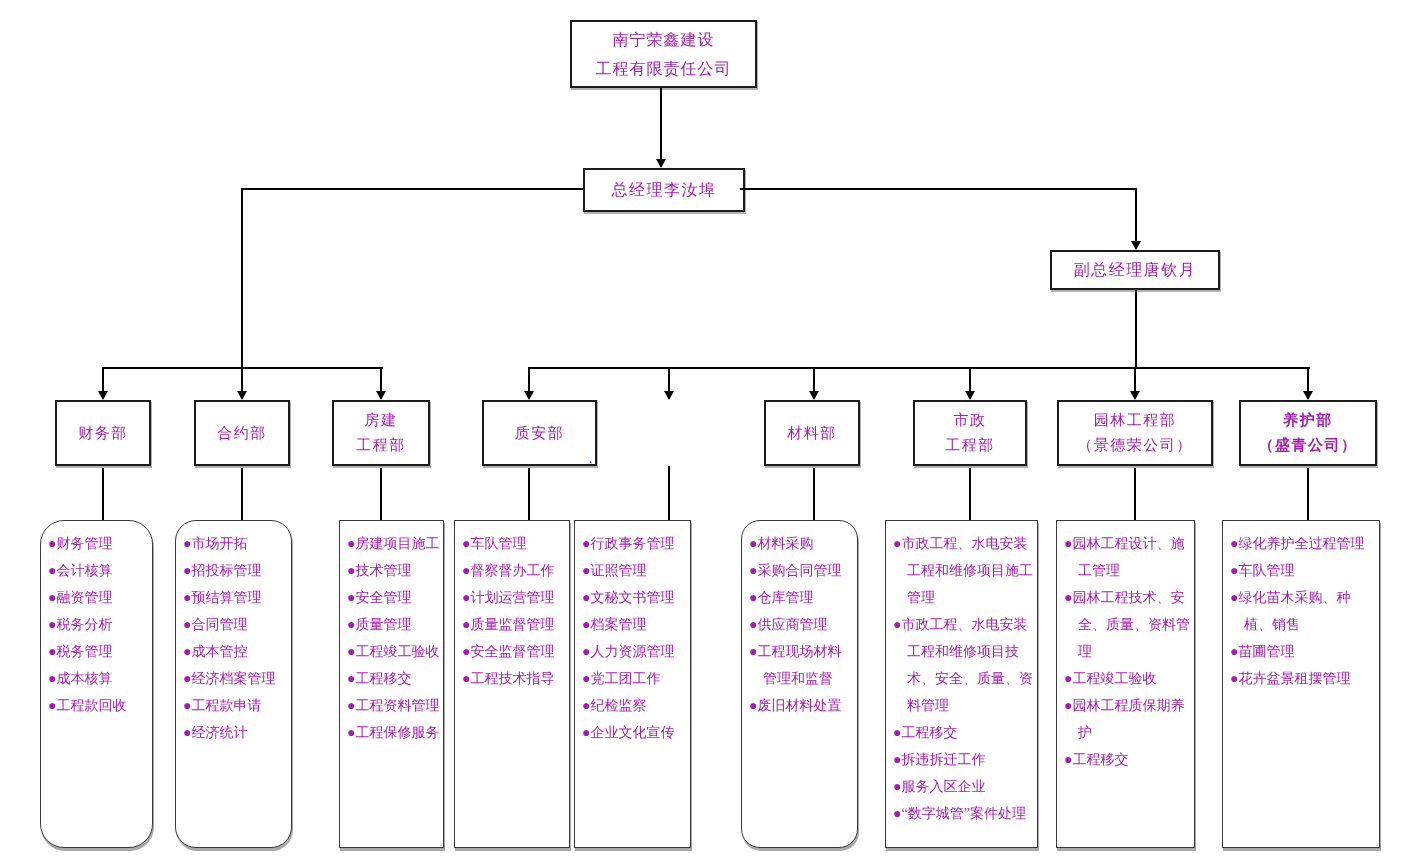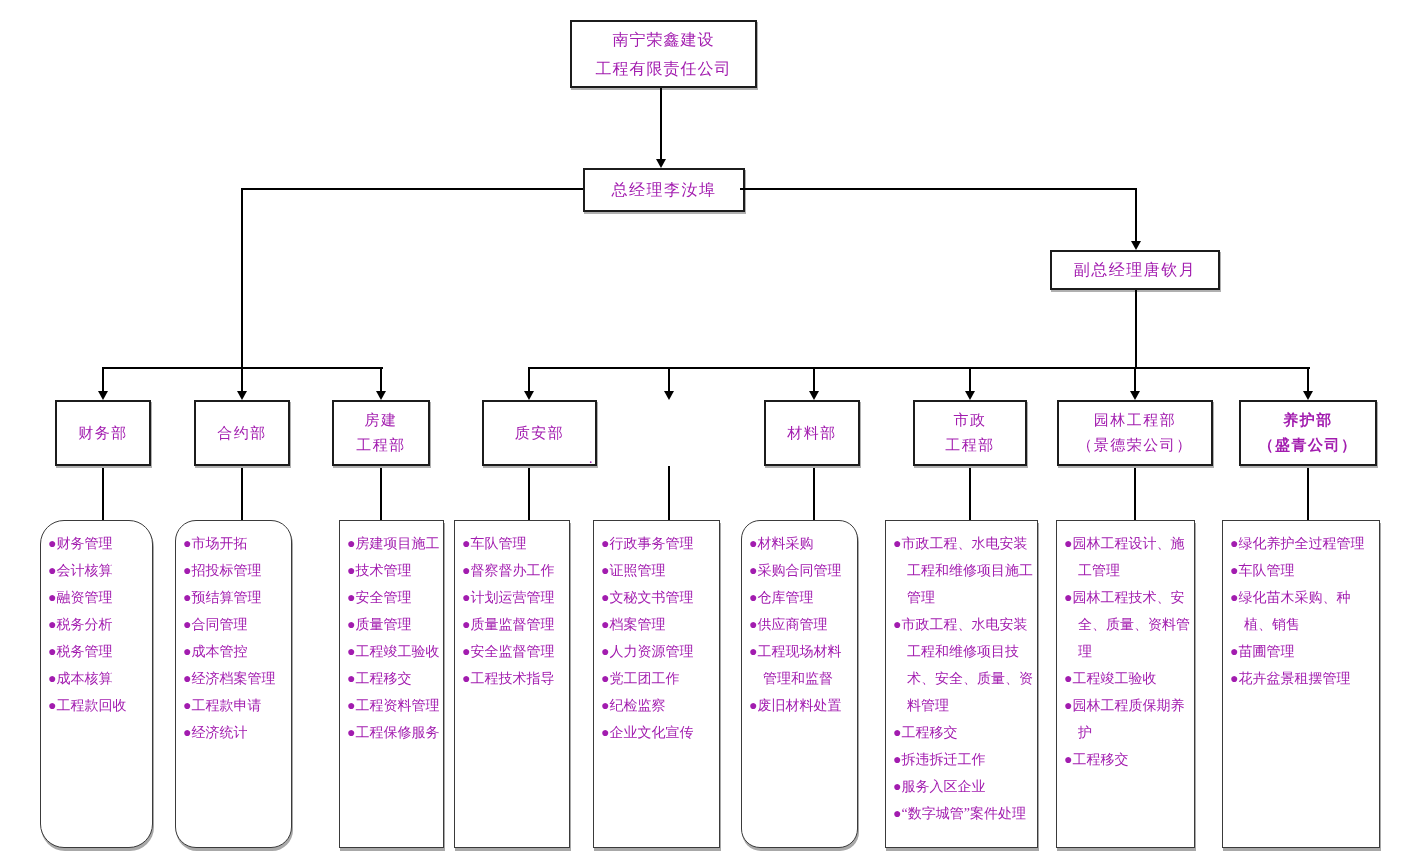--- a/index.html
+++ b/index.html
@@ -31,21 +31,21 @@
 
   .list {
     position:absolute; top:520px; height:328px; border:1px solid #3a3a3a;
     background:#fff; box-sizing:border-box; padding:9px 3px 0 7px;
     font-size:14px; line-height:27px; box-shadow:1px 3px 0 #a8a8a8;
   }
   #l0 { left:40px;   width:113px;border-radius:24px; }
   #l1 { left:175px;  width:117px;border-radius:21px; }
   #l2 { left:310px;  width:105px;margin-left:29px; }
   #l3 { left:454px;  width:116px; }
-  #l4 { left:593px;  width:127px; }
+  #l4 { left:574px;  width:117px; }
   #l5 { left:741px;  width:117px;border-radius:19px; }
   #l6 { left:885px;  width:153px; }
   #l7 { left:1056px; width:139px; }
   #l8 { left:1222px; width:158px; }
 
   .duty { padding-left:14px; text-indent:-14px; }
   .duty::before { content:"●"; }
 
   .hline, .vline { position:absolute; background:#000; }
   .arrow {

